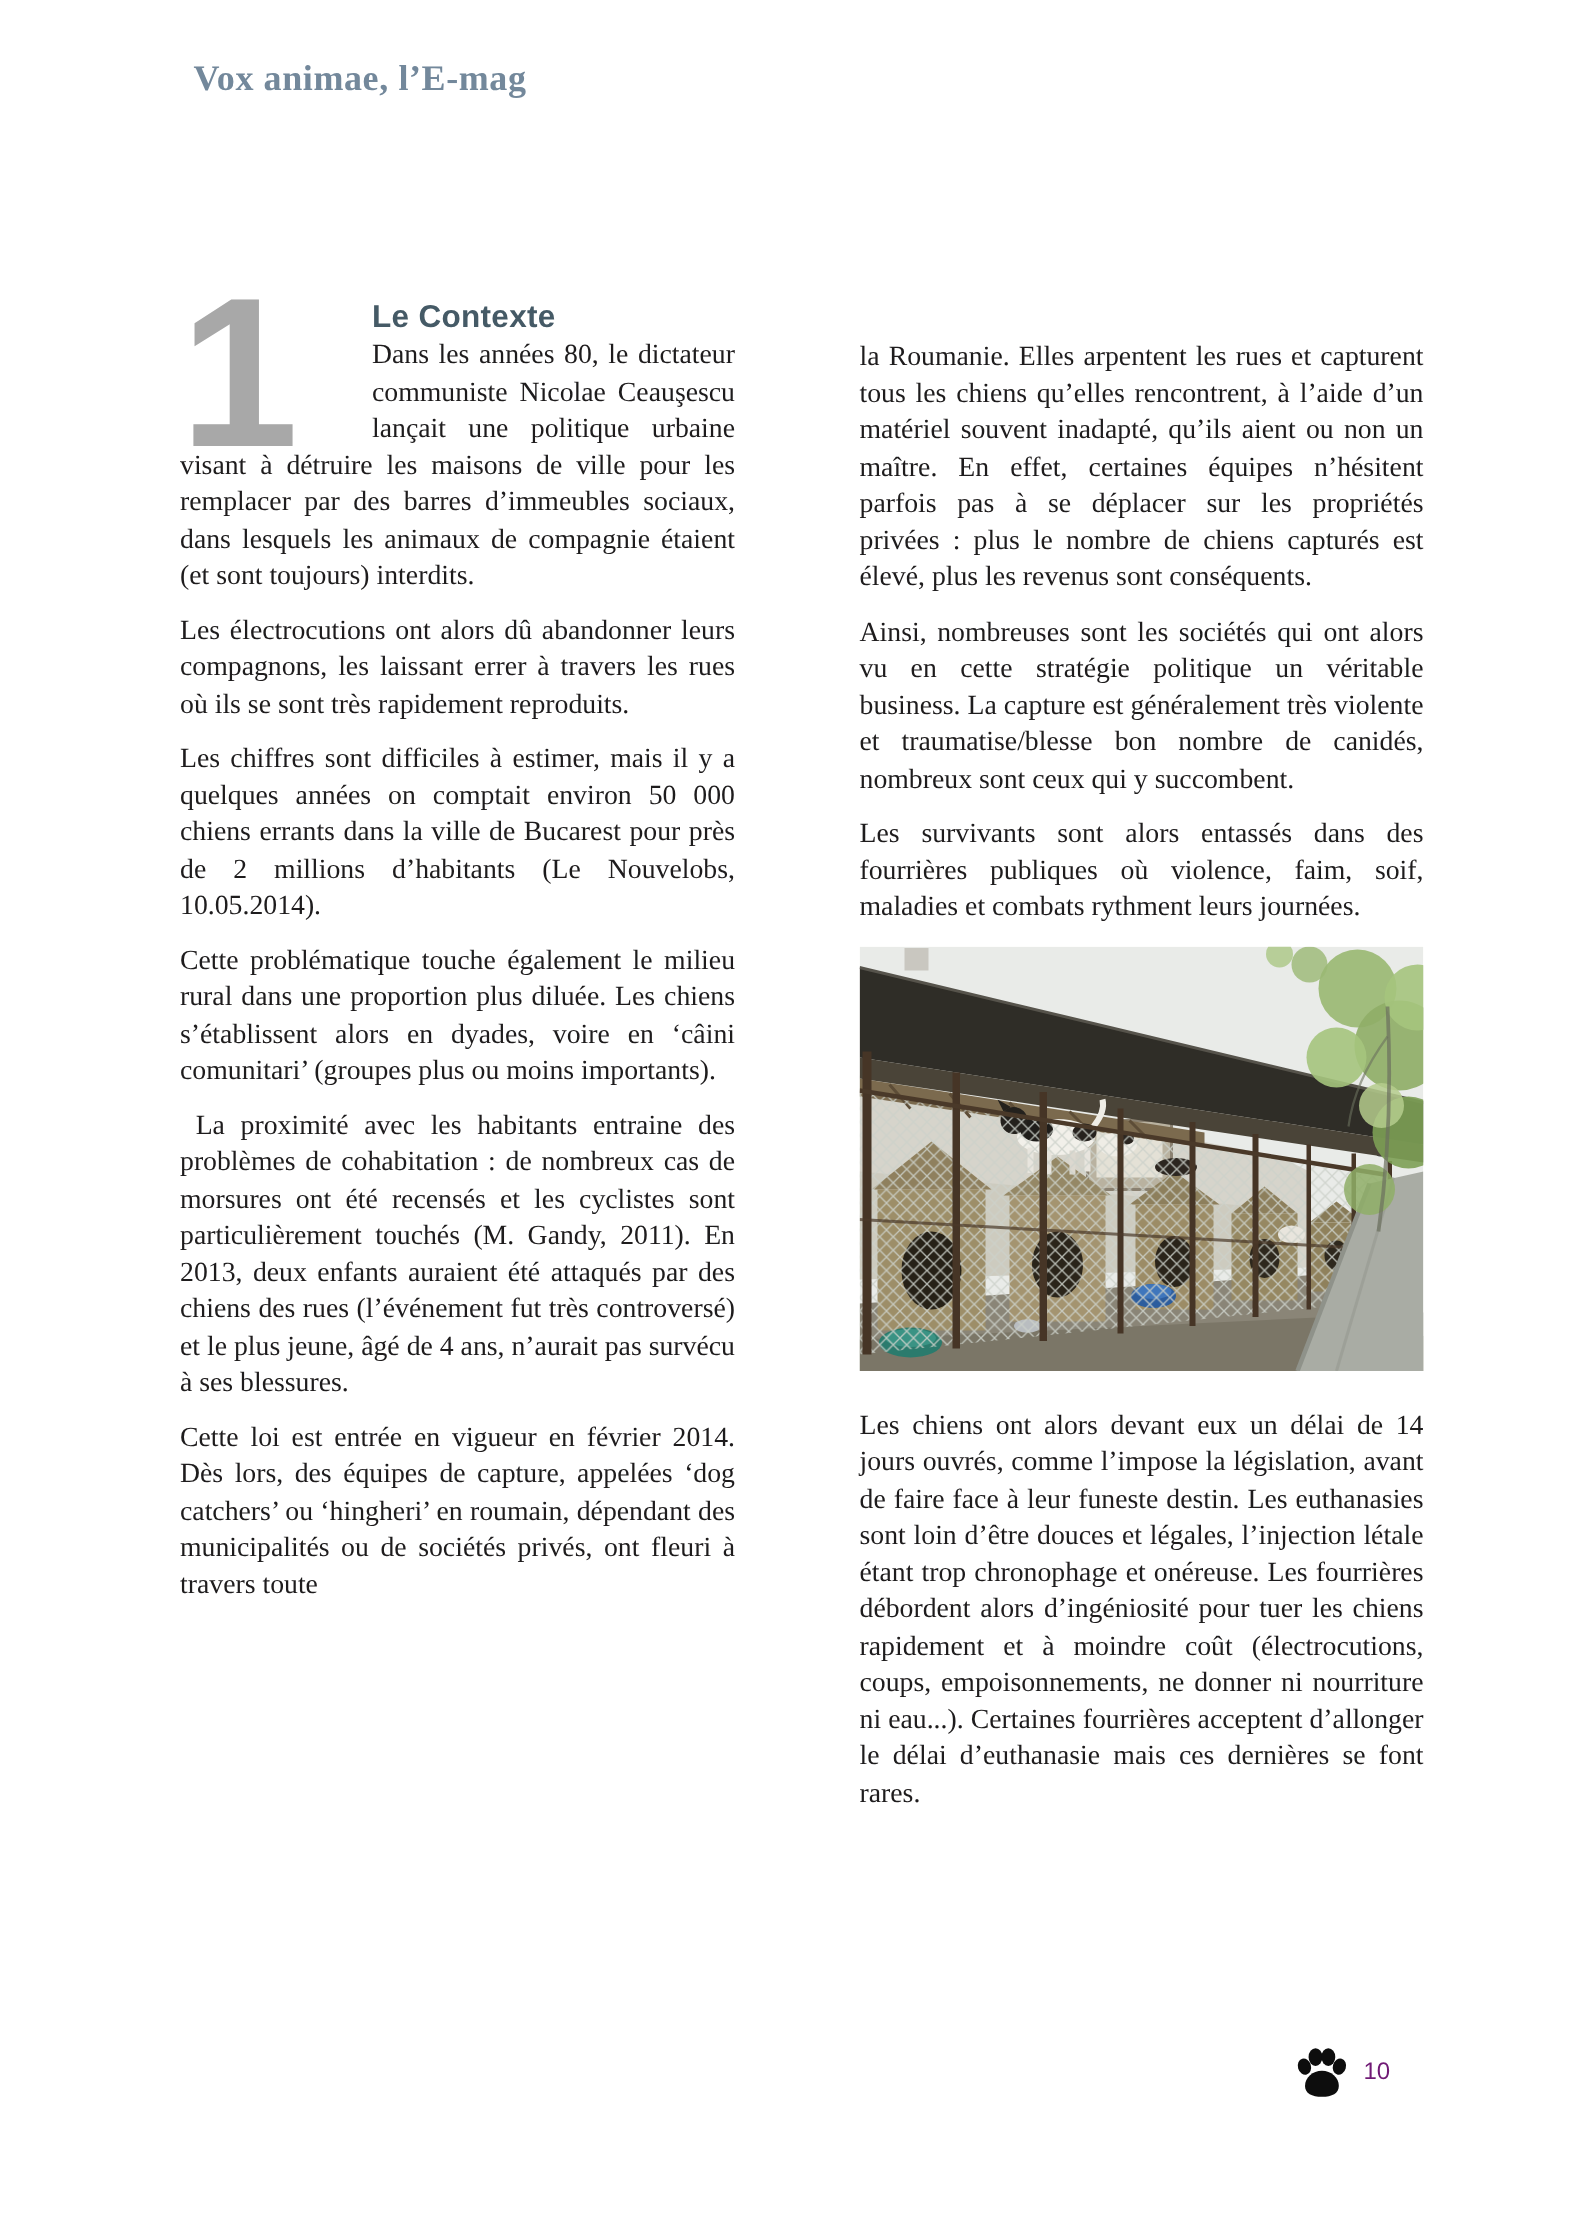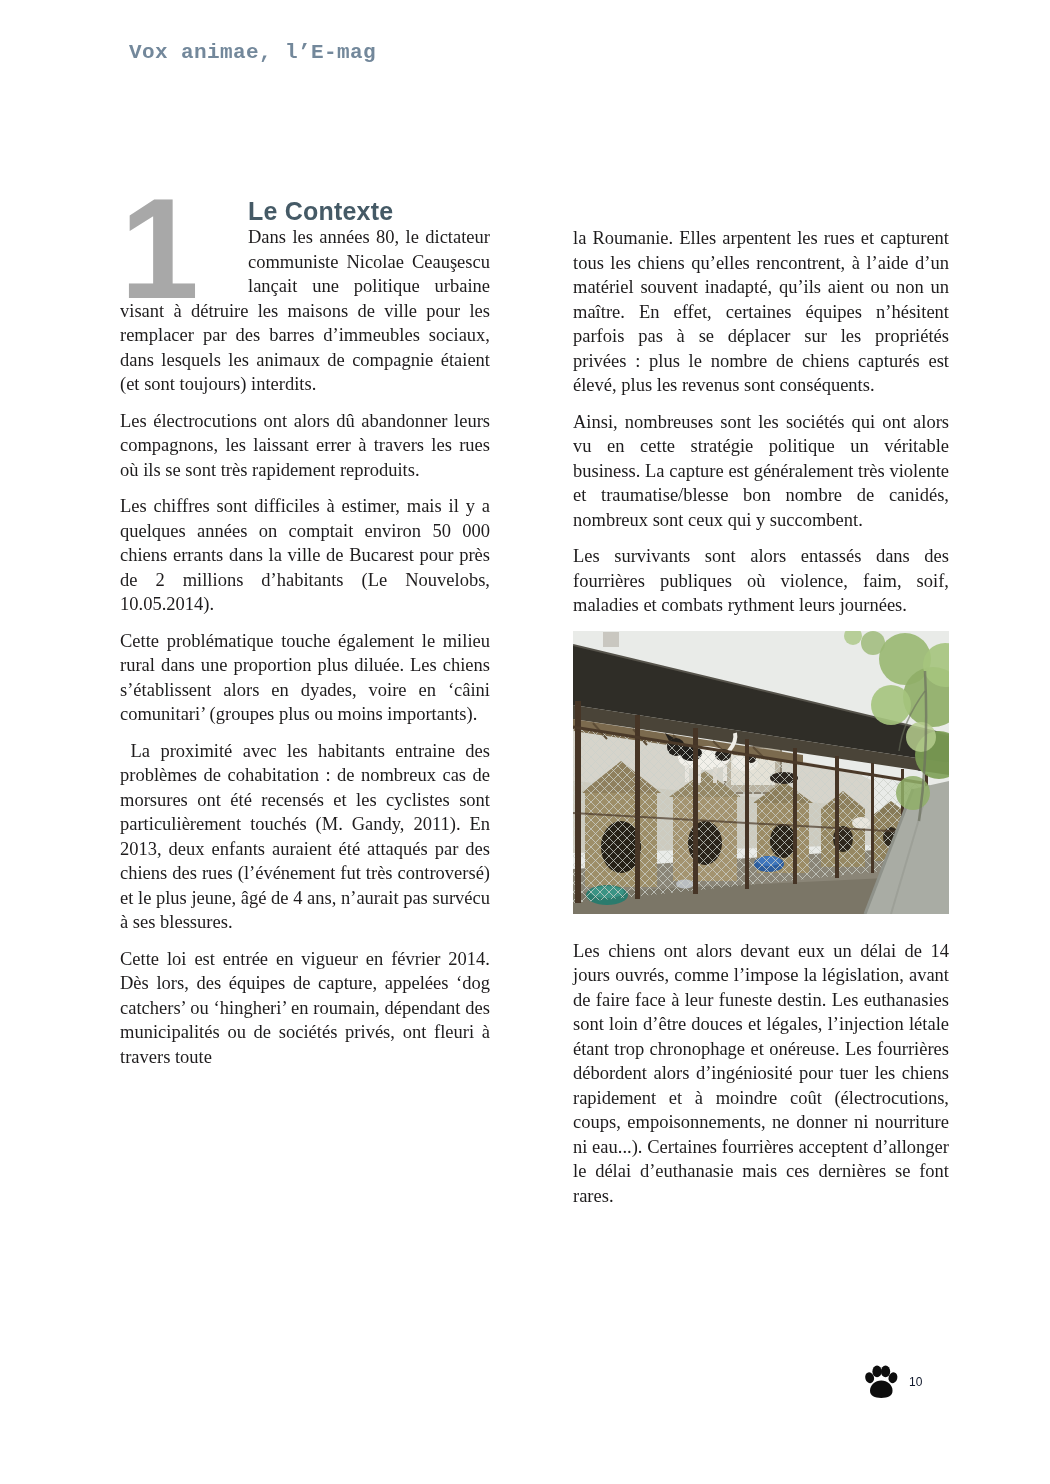--- a/index.html
+++ b/index.html
@@ -7,22 +7,22 @@
     width:1050px;height:1484px;
     background:#ffffff;
     position:relative;
     overflow:hidden;
     font-family:"Liberation Serif", serif;
     color:#1e1c1d;
     -webkit-font-smoothing:antialiased;
   }
   .magazine-header{
     position:absolute;left:129px;top:40px;
-    font-family:Liberation Mono, monospace;
-    font-weight:bold;font-size:21px;line-height:26px;
+    font-family:Liberation Serif, serif;
+    font-weight:bold;font-size:24px;line-height:26px;
     letter-spacing:.4px;color:#73889b;
   }
   .col{position:absolute;top:200px;font-size:18.5px;line-height:24.5px;}
   .col p{
     margin:1px 0 12px 0;
     text-align:justify;
     text-justify:inter-word;
     hyphens:none;
   }
   .col-left{left:120px;width:370px;}
@@ -34,36 +34,36 @@
     font-weight:bold;
     font-size:142px;line-height:98px;
     color:#a8a8a8;
     text-align:left;
     overflow:visible;
   }
   .article-title{
     margin:0 0 2px 0;
     font-family:"Liberation Sans", sans-serif;
     font-weight:bold;
-    font-size:25px;line-height:23px;
+    font-size:21px;line-height:23px;
     letter-spacing:.2px;
     color:#455a66;
   }
   figure.photo{
     margin:13px 0 25px 0;
     width:376px;height:283px;
     overflow:hidden;
   }
   .page-footer{
     position:absolute;left:862px;top:1364px;
     display:flex;align-items:center;gap:9px;
   }
   .page-number{
     font-family:"Liberation Sans", sans-serif;
-    font-size:12px;color:#0f172a;
+    font-size:16px;color:#701a75;
   }
 </style>
 </head>
 <body>
 
 <div class="magazine-header">Vox animae, l’E-mag</div>
 
 <section class="col col-left">
   <div class="dropcap">1</div>
   <h2 class="article-title">Le Contexte</h2>

